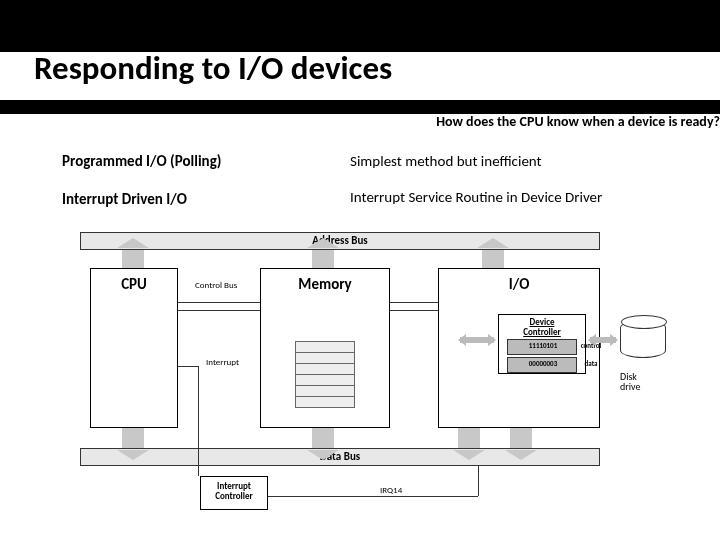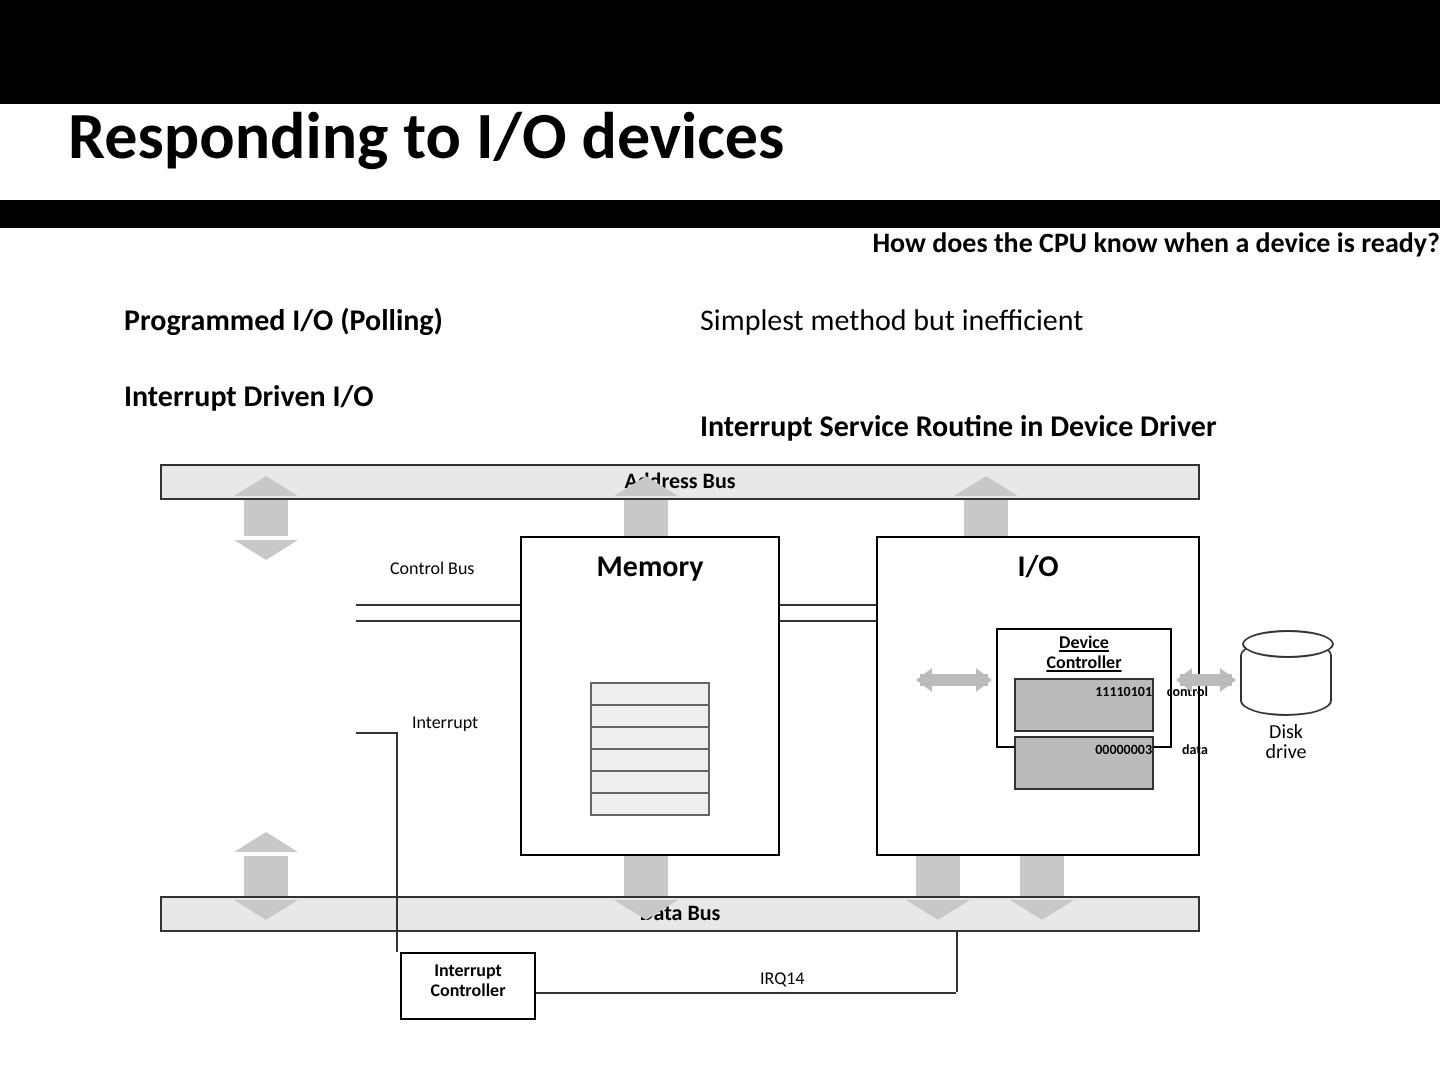--- a/index.html
+++ b/index.html
@@ -6,40 +6,40 @@
   body { width:720px; height:540px; background:#fff; font-family:"Calibri","Segoe UI",sans-serif; color:#000; overflow:hidden; }
   .black-bar { position:absolute; left:0; width:100%; background:#000; }
   .bar-top { top:0; height:52px; }
   .bar-mid { top:100px; height:14px; }
   .title { position:absolute; top:48px; left:34px; font-size:33px; font-weight:700; }
   .question { position:absolute; top:113px; left:0; width:100%; text-align:right; font-size:14px; font-weight:700; }
   .row { position:absolute; left:62px; font-size:15px; font-weight:700; }
   .row1a { top:152px; }
   .row1b { top:152px; left:350px; font-weight:400; }
   .row2a { top:190px; }
-  .row2b { top:205px; left:350px; font-weight:700; }
+  .row2b { top:188px; left:350px; font-weight:400; }
   .diagram { position:absolute; top:226px; left:80px; width:560px; height:275px; }
   .bus { position:absolute; left:0; width:520px; height:18px; background:#e8e8e8; border:1px solid #333; }
   .address-bus { top:6px; }
   .data-bus { top:222px; }
   .bus-label { position:absolute; width:100%; text-align:center; top:1px; font-size:11px; font-weight:700; }
   .block { position:absolute; border:1.5px solid #000; background:#fff; text-align:center; font-weight:700; }
   .cpu { top:42px; left:10px; width:88px; height:160px; font-size:15px; padding-top:6px; }
   .memory { top:42px; left:180px; width:130px; height:160px; font-size:15px; padding-top:6px; }
   .io { top:42px; left:358px; width:162px; height:160px; font-size:15px; padding-top:6px; }
   .intc { top:250px; left:120px; width:68px; height:34px; font-size:9px; padding-top:4px; line-height:1.1; }
   .devc { top:88px; left:418px; width:88px; height:60px; font-size:9px; padding-top:2px; line-height:1.1; }
-  .devc .reg { margin:2px auto 0; width:70px; height:27px; background:#bbb; border:1px solid #333; font-size:7px; line-height:12px; text-align:right; padding-left:2px; position:relative; }
+  .devc .reg { margin:2px auto 0; width:70px; height:16px; background:#bbb; border:1px solid #333; font-size:7px; line-height:12px; text-align:center; padding-left:2px; position:relative; }
   .devc .reg span.rl { position:absolute; right:-28px; top:0; width:26px; font-size:7px; }
   .mem-slots { position:absolute; top:72px; left:34px; width:60px; }
   .mem-slots div { height:12px; border:1px solid #666; margin-bottom:-1px; background:#eee; }
   .disk { position:absolute; top:94px; left:540px; width:46px; }
   .disk .cyl { width:46px; height:38px; border:1.5px solid #333; border-radius:50%/20%; background:#fff; position:relative; }
   .disk .cyl::before { content:""; position:absolute; top:-6px; left:0; width:44px; height:12px; border:1.5px solid #333; border-radius:50%; background:#fff; }
-  .disk-label { font-size:10px; text-align:center; margin-top:3px; line-height:1; }
+  .disk-label { font-size:10px; margin-top:14px; line-height:1; }
   .arrow { position:absolute; background:#c8c8c8; }
   .arrow.v { width:22px; }
   .arrow.v::before, .arrow.v::after { content:""; position:absolute; left:-5px; border:16px solid transparent; }
   .arrow.v::before { top:-12px; border-bottom:10px solid #c8c8c8; border-top:none; }
   .arrow.v::after { bottom:-12px; border-top:10px solid #c8c8c8; border-bottom:none; }
   .a-cpu-top { top:24px; left:42px; height:18px; }
   .a-cpu-bot { top:202px; left:42px; height:20px; }
   .a-mem-top { top:24px; left:232px; height:18px; }
   .a-mem-bot { top:202px; left:232px; height:20px; }
   .a-io-top { top:24px; left:402px; height:18px; }
@@ -90,20 +90,21 @@
   </div>
 
   <div class="arrow v a-cpu-top"></div>
   <div class="arrow v a-cpu-bot"></div>
   <div class="arrow v a-mem-top"></div>
   <div class="arrow v a-mem-bot"></div>
   <div class="arrow v a-io-top"></div>
   <div class="arrow v a-io-bot1"></div>
   <div class="arrow v a-io-bot2"></div>
 
+  <div class="block cpu">CPU</div>
   <div class="block io">
     <span>I/O</span>
   </div>
   <div class="block memory">
     <span>Memory</span>
     <div class="mem-slots">
       <div></div>
         <div></div>
         <div></div>
         <div></div>

